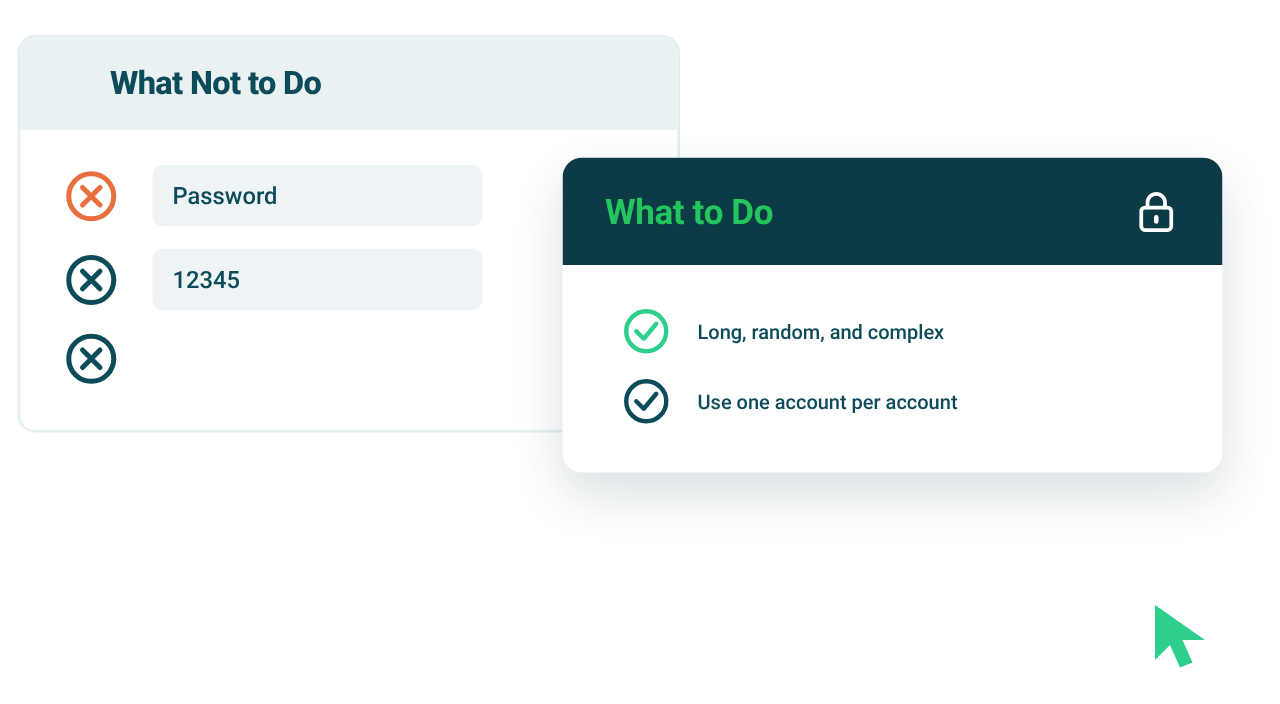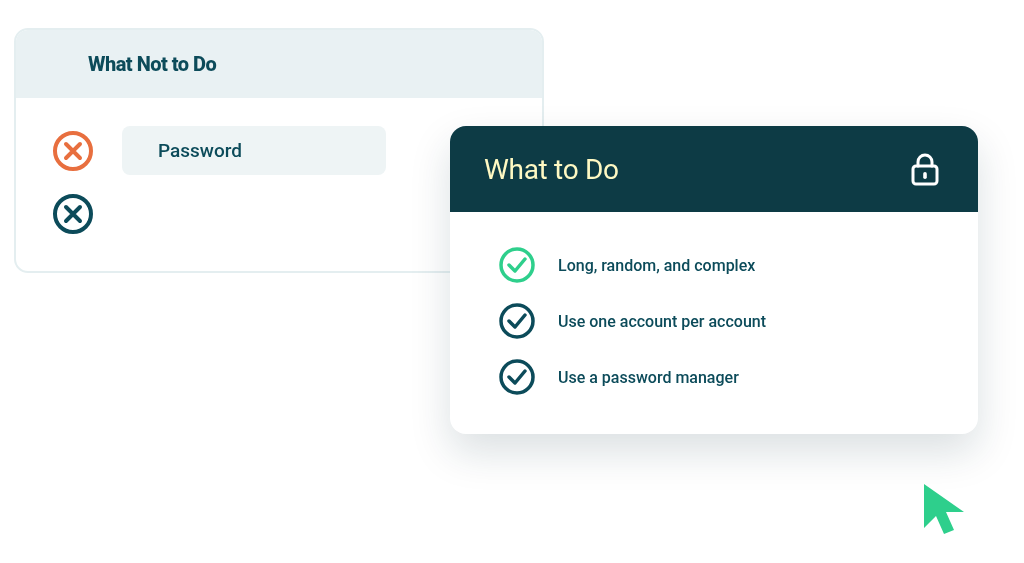--- a/index.html
+++ b/index.html
@@ -21,21 +21,21 @@
     background: #ffffff;
     border: 2px solid #e4eef0;
     border-radius: 14px;
     overflow: hidden;
   }
   .card-left-header {
     background: #e9f1f3;
     padding: 22px 60px 22px 72px;
   }
   .card-left-title {
-    font-size: 20px;
+    font-size: 26px;
     font-weight: 800;
     color: #0c4b5a;
     letter-spacing: -0.5px;
   }
   .card-left-body {
     padding: 28px 36px 36px 36px;
   }
   .neg-row {
     display: flex;
     align-items: center;
@@ -45,21 +45,21 @@
   .x-icon {
     width: 42px;
     height: 42px;
     flex: 0 0 42px;
     margin-right: 28px;
   }
   .pill {
     flex: 0 0 264px;
     background: #eef4f5;
     border-radius: 8px;
-    padding: 13px 36px;
+    padding: 13px 16px;
     font-size: 19px;
     color: #0c4b5a;
     font-weight: 500;
   }
 
   
   .card-right {
     position: absolute;
     left: 450px;
     top: 126px;
@@ -71,22 +71,22 @@
   }
   .card-right-header {
     background: #0d3b45;
     padding: 24px 34px;
     display: flex;
     align-items: center;
     justify-content: space-between;
   }
   .card-right-title {
     font-size: 28px;
-    font-weight: 400;
-    color: #fef9c3;
+    font-weight: 700;
+    color: #22c55e;
     letter-spacing: -0.3px;
   }
   .lock-icon {
     width: 38px;
     height: 38px;
     flex: 0 0 38px;
   }
   .card-right-body {
     padding: 34px 36px 38px 48px;
   }
@@ -129,20 +129,29 @@
     <div class="neg-row">
       <span class="x-icon">
         <svg viewBox="0 0 42 42">
             <circle cx="21" cy="21" r="18" fill="none" stroke="#e86f3f" stroke-width="4"></circle>
             <path d="M14 14 L28 28 M28 14 L14 28" stroke="#e86f3f" stroke-width="4" stroke-linecap="round"></path>
           </svg>
       </span>
       <div class="pill">Password</div>
     </div>
 
+    <div class="neg-row">
+      <span class="x-icon">
+        <svg viewBox="0 0 42 42">
+            <circle cx="21" cy="21" r="18" fill="none" stroke="#0c4b5a" stroke-width="4"></circle>
+            <path d="M14 14 L28 28 M28 14 L14 28" stroke="#0c4b5a" stroke-width="4" stroke-linecap="round"></path>
+          </svg>
+      </span>
+      <div class="pill">12345</div>
+    </div>
 
 
     <div class="neg-row">
       <span class="x-icon">
         <svg viewBox="0 0 42 42">
             <circle cx="21" cy="21" r="18" fill="none" stroke="#0c4b5a" stroke-width="4"></circle>
             <path d="M14 14 L28 28 M28 14 L14 28" stroke="#0c4b5a" stroke-width="4" stroke-linecap="round"></path>
           </svg>
       </span>
     </div>
@@ -176,29 +185,20 @@
     <div class="pos-row">
       <span class="check-icon">
         <svg viewBox="0 0 38 38">
             <circle cx="19" cy="19" r="16" fill="none" stroke="#0c4b5a" stroke-width="3.5"></circle>
             <path d="M11 19 L17 25 L27 13" fill="none" stroke="#0c4b5a" stroke-width="3.5" stroke-linecap="round" stroke-linejoin="round"></path>
           </svg>
       </span>
       <div class="pos-text">Use one account per account</div>
     </div>
 
-    <div class="pos-row">
-      <span class="check-icon">
-        <svg viewBox="0 0 38 38">
-            <circle cx="19" cy="19" r="16" fill="none" stroke="#0c4b5a" stroke-width="3.5"></circle>
-            <path d="M11 19 L17 25 L27 13" fill="none" stroke="#0c4b5a" stroke-width="3.5" stroke-linecap="round" stroke-linejoin="round"></path>
-          </svg>
-      </span>
-      <div class="pos-text">Use a password manager</div>
-    </div>
 
   </div>
 </div>
 
 <span class="cursor">
   <svg viewBox="0 0 54 60">
     <path d="M4 4 L4 48 L16 36 L24 54 L34 50 L26 32 L44 32 Z" fill="#2ecf8c"></path>
   </svg>
 </span>
 

